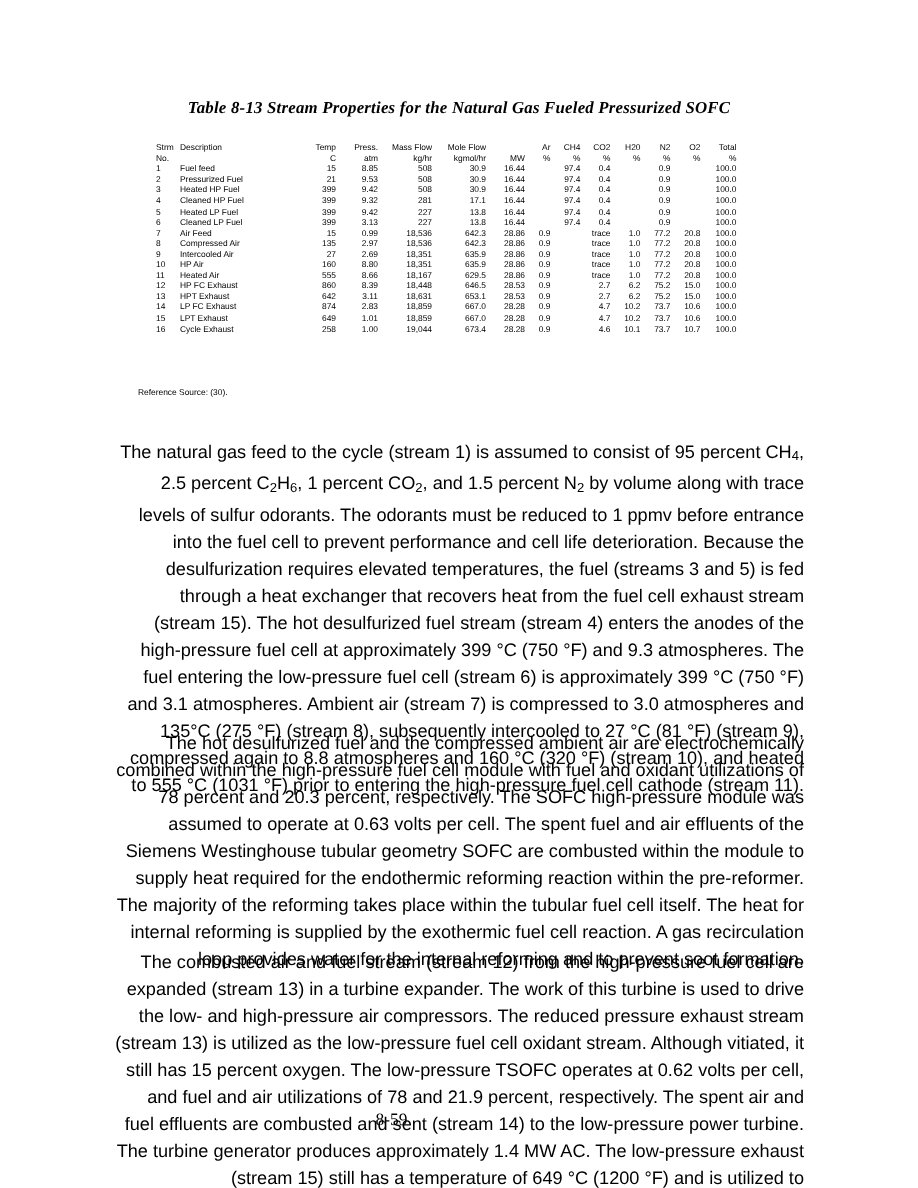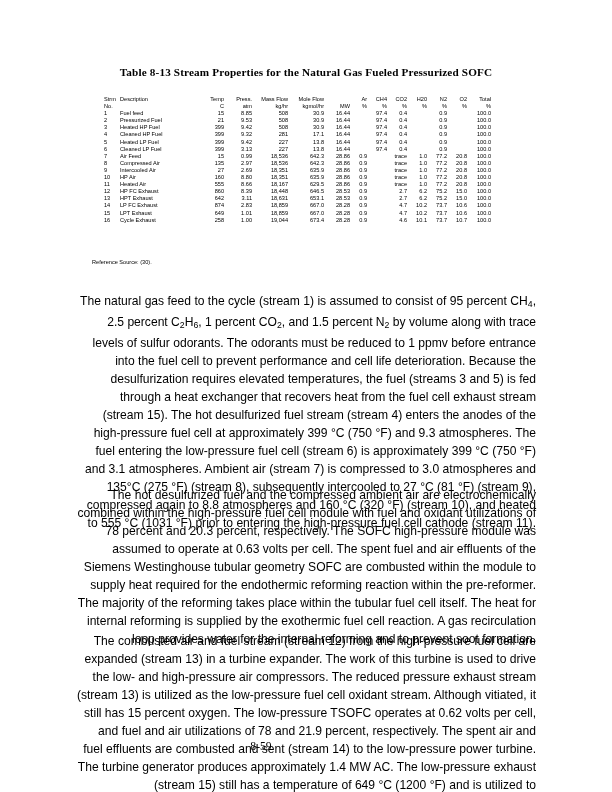--- a/index.html
+++ b/index.html
@@ -24,20 +24,21 @@
   .table-title {
     position: absolute;
     left: 0;
     top: 66px;
     width: 612px;
     text-align: center;
     font-family: "Liberation Serif", serif;
     font-weight: bold;
     font-size: 11.2px;
     letter-spacing: 0.15px;
+    font-style: italic;
   }
 
   
   .stream-table {
     position: absolute;
     left: 104px;
     top: 96px;
     border-collapse: collapse;
     font-family: "Liberation Sans", sans-serif;
     font-size: 5.6px;

